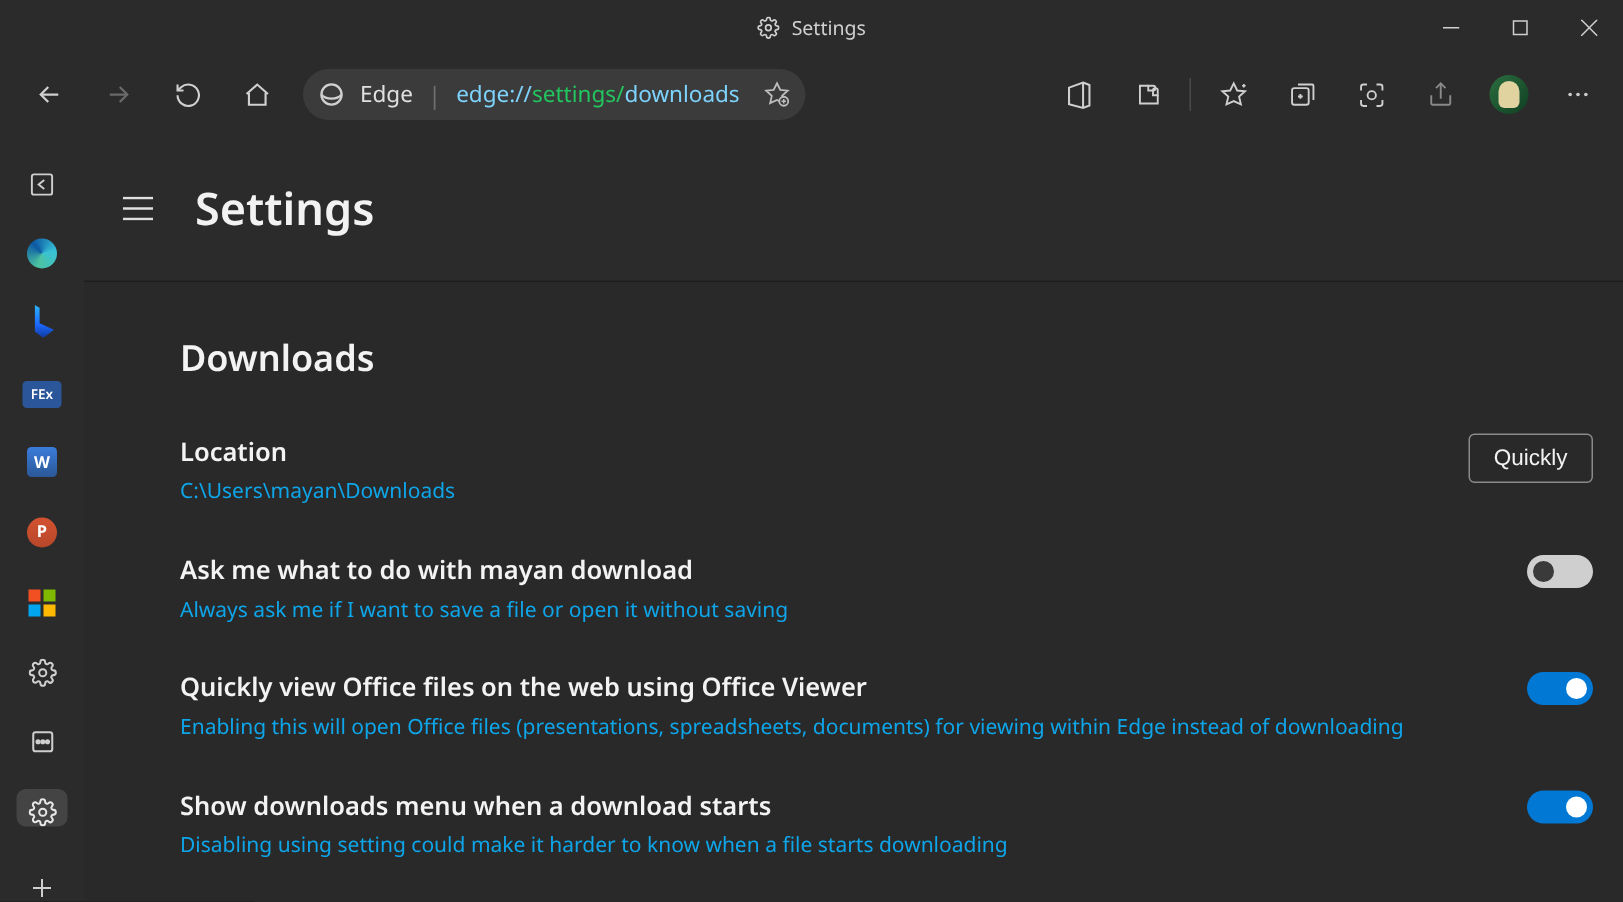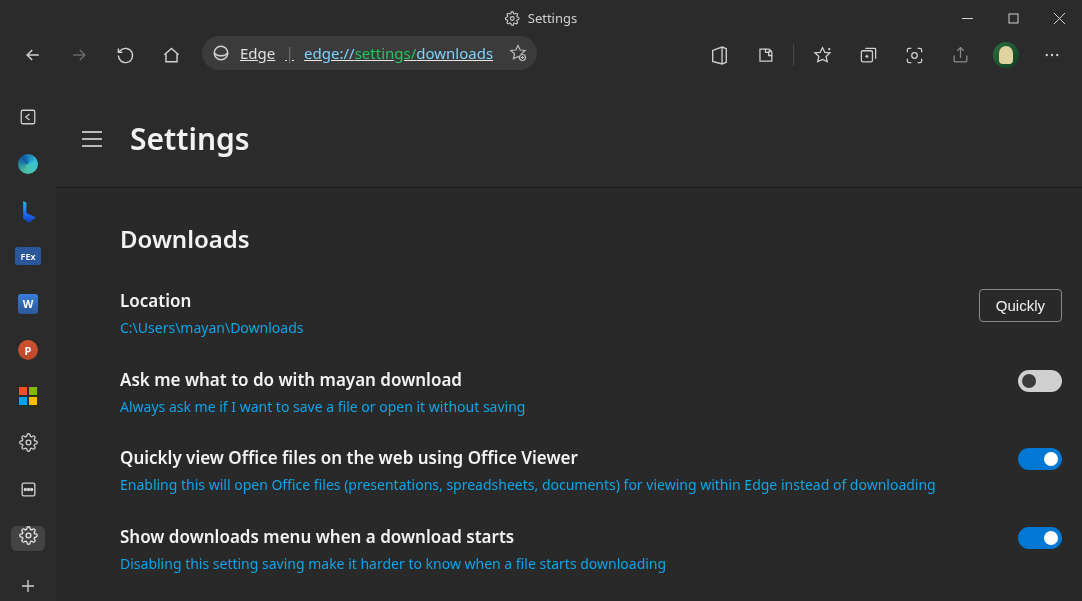--- a/index.html
+++ b/index.html
@@ -1,37 +1,37 @@
 <!DOCTYPE html>
 <html><head>
 <meta charset="utf-8">
 <style>
   * { box-sizing: border-box; margin: 0; padding: 0; }
   html, body { width: 1082px; height: 601px; overflow: hidden; font-family: "Segoe UI", system-ui, sans-serif; background:#212121; color:#e6e6e6; }
   .titlebar { height: 36px; background:#2b2b2b; display:flex; align-items:center; position:relative; }
   .titlebar .center { position:absolute; left:50%; transform:translateX(-50%); display:flex; align-items:center; gap:8px; color:#d0d0d0; font-size:13px; }
   .win-controls { position:absolute; right:0; top:0; display:flex; }
   .win-btn { width:46px; height:36px; display:flex; align-items:center; justify-content:center; color:#d0d0d0; }
-  .toolbar { height:54px; background:#2b2b2b; display:flex; align-items:flex-start; padding:0 10px 0 14px; gap:8px;text-decoration:underline; }
+  .toolbar { height:54px; background:#2b2b2b; display:flex; align-items:center; padding:0 10px 0 14px; gap:8px; }
   .nav-btn { width:38px; height:38px; display:flex; align-items:center; justify-content:center; border-radius:5px; color:#d0d0d0; }
   .nav-btn.disabled { color:#6a6a6a; }
   .omnibox { display:flex; align-items:center; background:#3b3b3b; height:34px; border-radius:18px; padding:0 10px 0 10px; gap:10px; margin-left:4px; }
   .omnibox .edge-label { color:#e0e0e0; font-size:15px; display:flex; align-items:center; gap:8px;}
   .omnibox .sep { color:#6f6f6f; }
   .omnibox .url { font-size:15px; }
   .omnibox .url .scheme { color:#7dd3fc; }
   .omnibox .url .path { color:#22c55e; }
   .tool-icons { margin-left:auto; display:flex; align-items:center; gap:6px; }
   .tb-icon { width:40px; height:38px; display:flex; align-items:center; justify-content:center; color:#d0d0d0; border-radius:5px; }
   .vsep { width:1px; height:22px; background:#4a4a4a; margin:0 2px;}
   .avatar { width:26px; height:26px; border-radius:50%; background:linear-gradient(135deg,#2c6e3f,#0f3f22); display:flex; align-items:center; justify-content:center; overflow:hidden;}
   .avatar .person { width:14px; height:18px; background:#e0d3a0; border-radius:7px 7px 4px 4px; position:relative; }
   .body { display:flex; height:calc(601px - 36px - 54px); }
   .sidebar { width:56px; background:#2b2b2b; display:flex; flex-direction:column; align-items:center; padding-top:18px; gap:22px;}
-  .sb-item { width:34px; height:34px; display:flex; align-items:flex-start; justify-content:center; border-radius:6px; color:#cfcfcf;}
+  .sb-item { width:34px; height:34px; display:flex; align-items:flex-end; justify-content:center; border-radius:6px; color:#cfcfcf;}
   .sb-item.active { background:#444; }
   .fex { width:26px; height:18px; background:#2b579a; border-radius:3px; color:#fff; font-size:9px; font-weight:600; display:flex; align-items:center; justify-content:center;}
   .word-ico { width:20px; height:20px; border-radius:3px; background:linear-gradient(#3a7ddb,#2b5797); color:#fff; font-size:11px; font-weight:700; display:flex; align-items:center; justify-content:center;}
   .ppt-ico { width:20px; height:20px; border-radius:50%; background:linear-gradient(#d35230,#b7472a); color:#fff; font-size:11px; font-weight:700; display:flex; align-items:center; justify-content:center;}
   .ms-logo { width:18px; height:18px; display:grid; grid-template-columns:1fr 1fr; grid-template-rows:1fr 1fr; gap:2px;}
   .ms-logo span:nth-child(1){background:#f25022;} .ms-logo span:nth-child(2){background:#7fba00;}
   .ms-logo span:nth-child(3){background:#00a4ef;} .ms-logo span:nth-child(4){background:#ffb900;}
   .edge-logo { width:20px; height:20px; border-radius:50%; background:conic-gradient(from -40deg,#0c59a4,#39c2d7,#4cc2a0,#0c59a4); }
   .bing-logo { width:16px; height:22px; background:linear-gradient(#2bb6f6,#1c69ff 60%,#103b9e); clip-path:polygon(20% 0,40% 8%,40% 55%,100% 75%,55% 100%,20% 80%); }
   .content { flex:1; background:#292929; display:flex; flex-direction:column; }
@@ -288,21 +288,21 @@
           <p>Enabling this will open Office files (presentations, spreadsheets, documents) for viewing within Edge instead of downloading</p>
         </div>
         <div class="toggle on">
             <div class="knob"></div>
           </div>
       </div>
 
       <div class="setting">
         <div class="text">
           <h3>Show downloads menu when a download starts</h3>
-          <p>Disabling this setting saving make it harder to know when a file starts downloading</p>
+          <p>Disabling using setting could make it harder to know when a file starts downloading</p>
         </div>
         <div class="toggle on">
             <div class="knob"></div>
           </div>
       </div>
     </div>
   </div>
 </div>
 
 </body></html>

